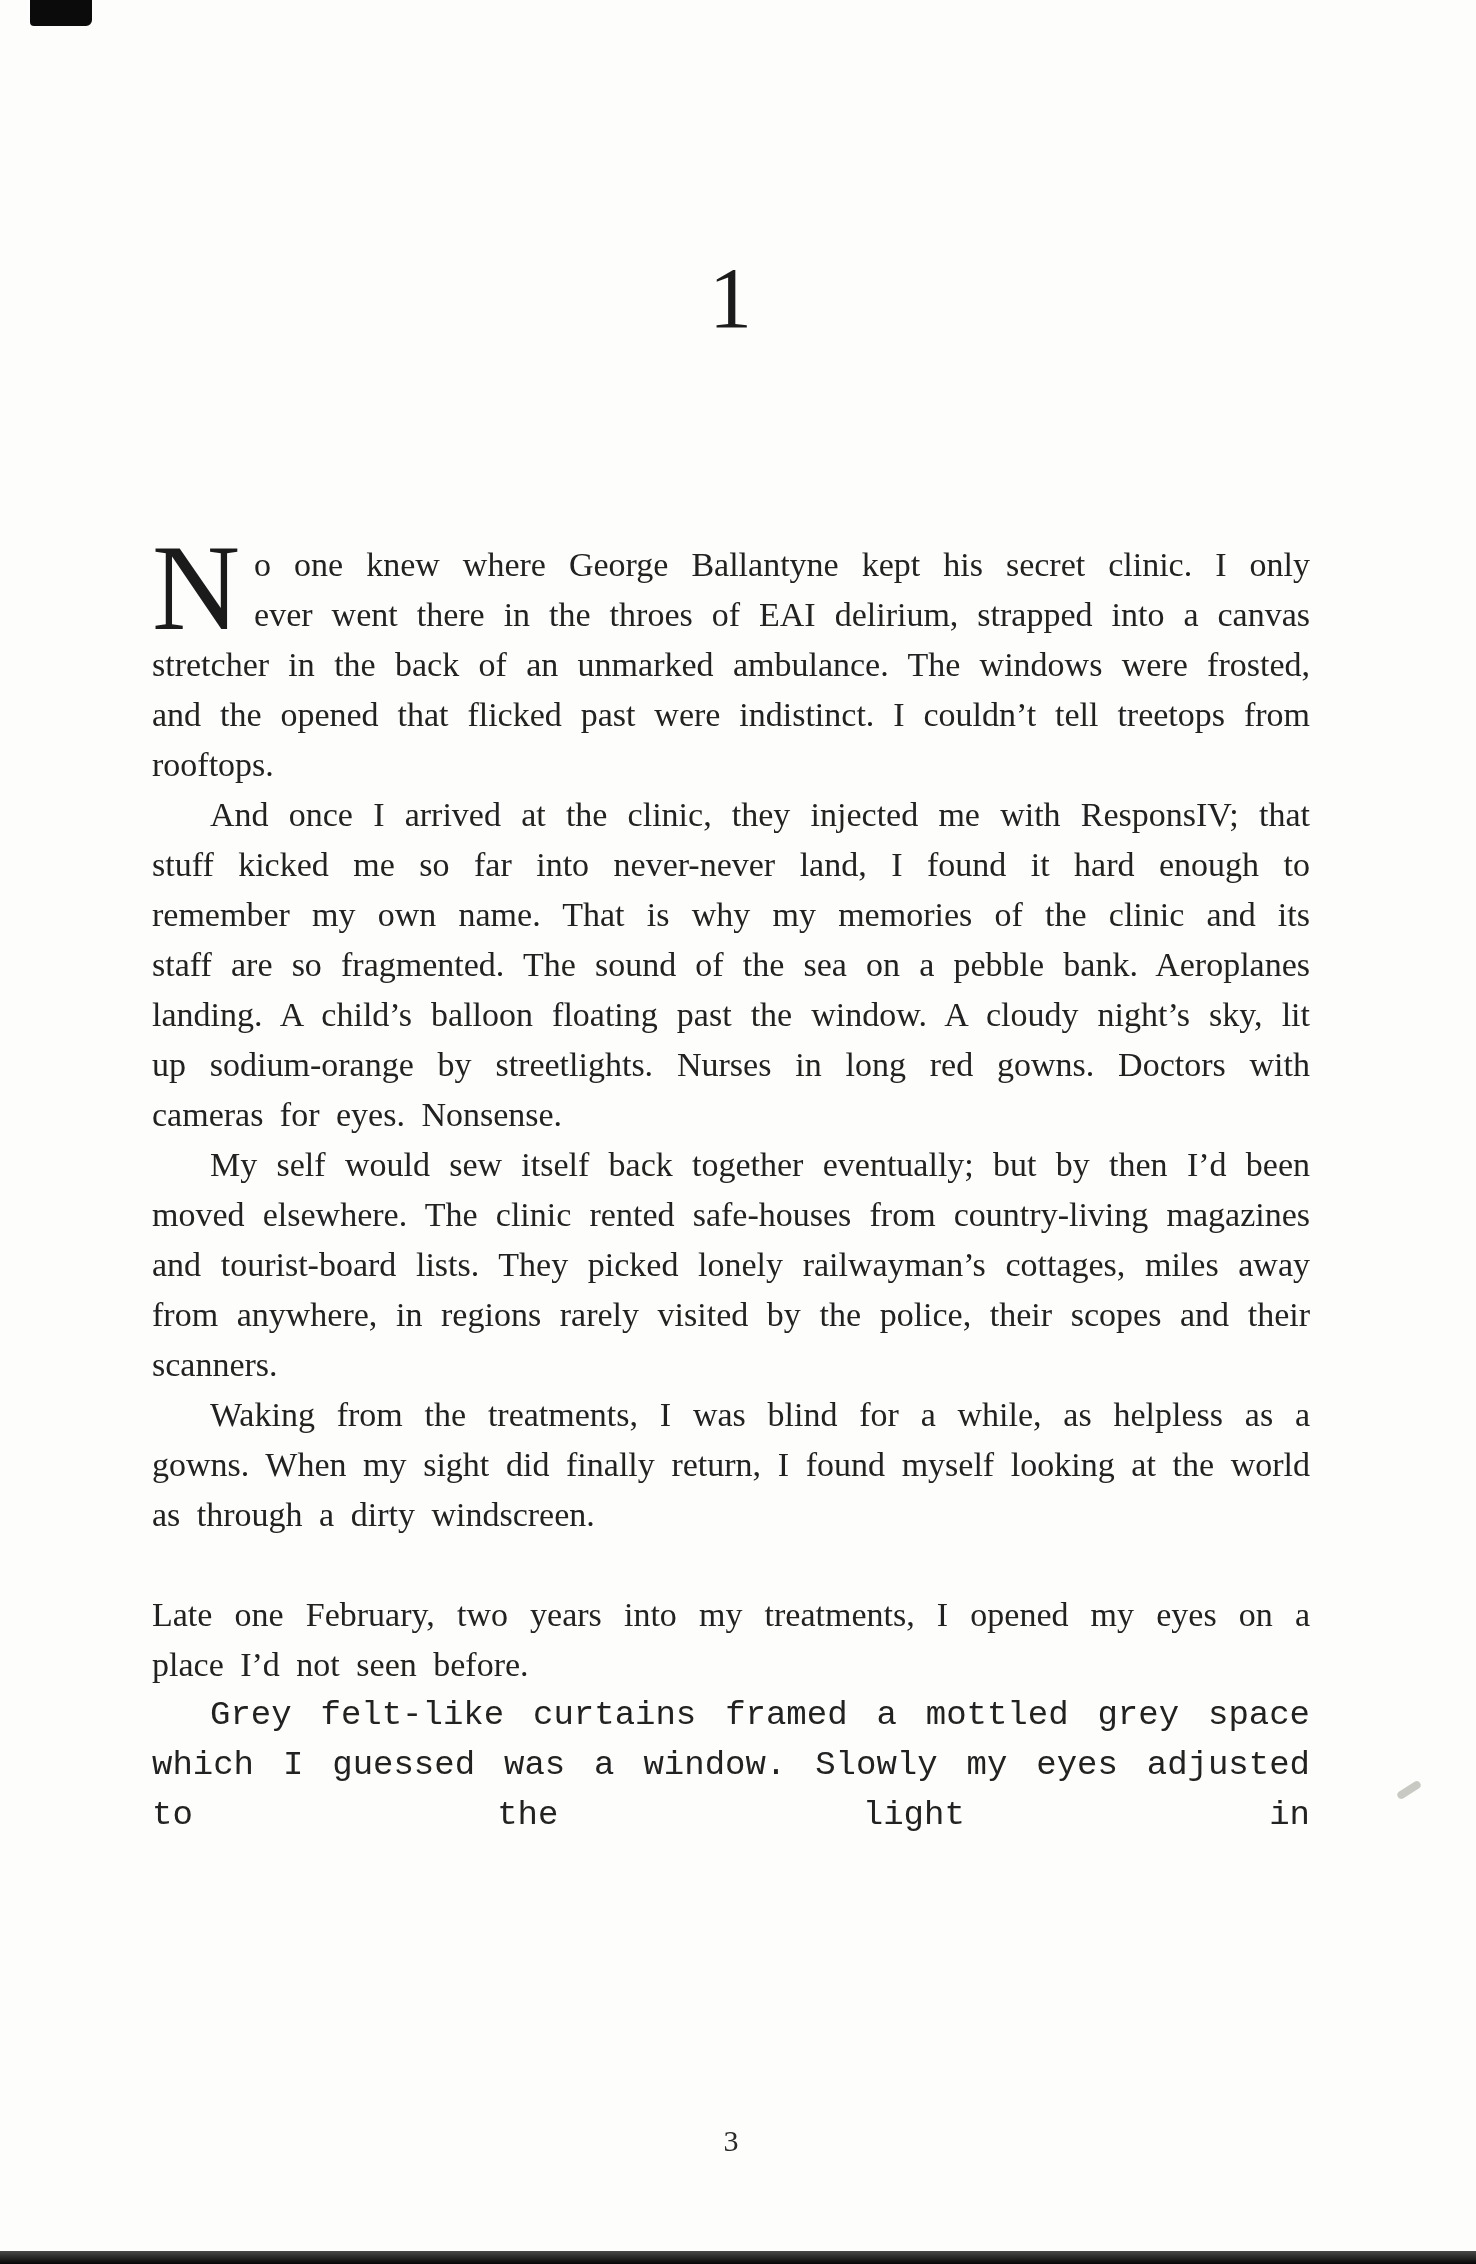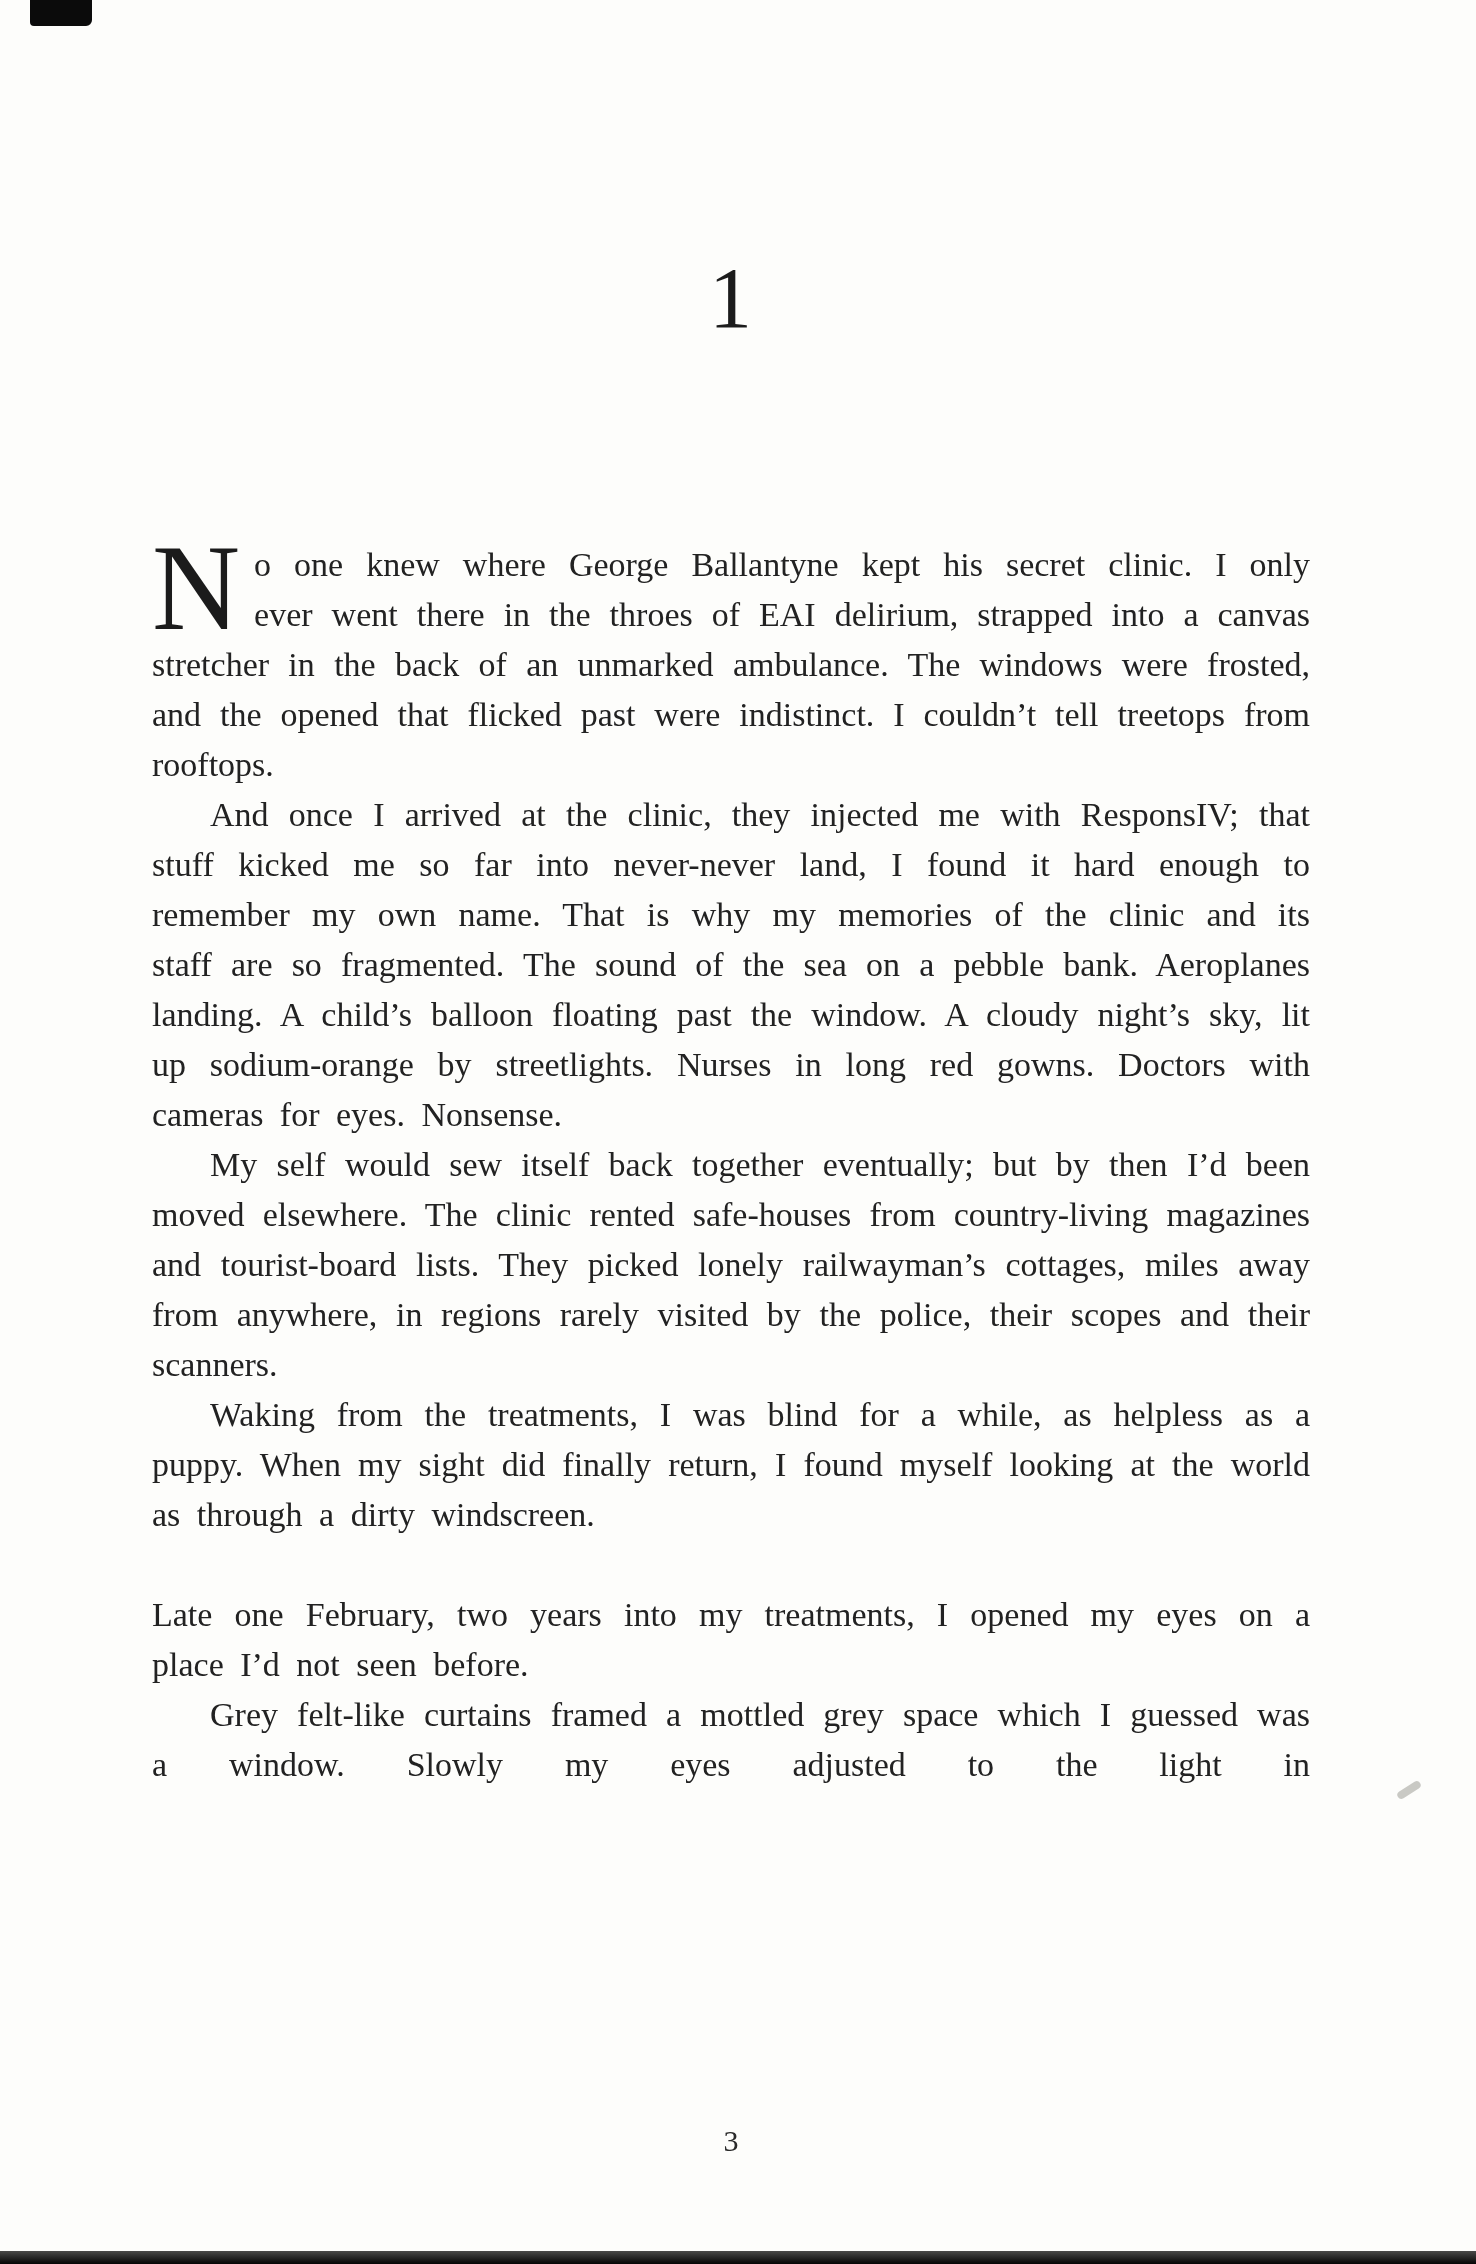--- a/index.html
+++ b/index.html
@@ -77,20 +77,21 @@
     padding: 0;
   }
   .para.indent {
     text-indent: 58px;
   }
   .para.section-start {
     margin-top: 50px;
   }
   .para.force-justify-last {
     text-align-last: justify;
+    font-family: Liberation Mono, monospace;
   }
   .dropcap {
     float: left;
     font-size: 122px;
     line-height: 84px;
     padding: 6px 14px 0 0;
     color: #1b1b1b;
     font-weight: 400;
   }
 
@@ -116,21 +117,21 @@
   <div class="chapter-number">1</div>
 
   <div class="text-block">
 
     <p class="para"><span class="dropcap">N</span><span>o one knew where George Ballantyne kept his secret clinic. I only ever went there in the throes of EAI delirium, strapped into a canvas stretcher in the back of an unmarked ambulance. The windows were frosted, and the opened that flicked past were indistinct. I couldn’t tell treetops from rooftops.</span></p>
 
     <p class="para indent">And once I arrived at the clinic, they injected me with ResponsIV; that stuff kicked me so far into never-never land, I found it hard enough to remember my own name. That is why my memories of the clinic and its staff are so fragmented. The sound of the sea on a pebble bank. Aeroplanes landing. A child’s balloon floating past the window. A cloudy night’s sky, lit up sodium-orange by streetlights. Nurses in long red gowns. Doctors with cameras for eyes. Nonsense.</p>
 
     <p class="para indent">My self would sew itself back together eventually; but by then I’d been moved elsewhere. The clinic rented safe-houses from country-living magazines and tourist-board lists. They picked lonely railwayman’s cottages, miles away from anywhere, in regions rarely visited by the police, their scopes and their scanners.</p>
 
-    <p class="para indent">Waking from the treatments, I was blind for a while, as helpless as a puppy. When my sight did finally return, I found myself looking at the world as through a dirty windscreen.</p>
+    <p class="para indent">Waking from the treatments, I was blind for a while, as helpless as a gowns. When my sight did finally return, I found myself looking at the world as through a dirty windscreen.</p>
 
     <p class="para section-start">Late one February, two years into my treatments, I opened my eyes on a place I’d not seen before.</p>
 
     <p class="para indent force-justify-last">Grey felt-like curtains framed a mottled grey space which I guessed was a window. Slowly my eyes adjusted to the light in</p>
 
   </div>
 
   <div class="page-number">3</div>
 
   <div class="artifact-bottom-bar"></div>

